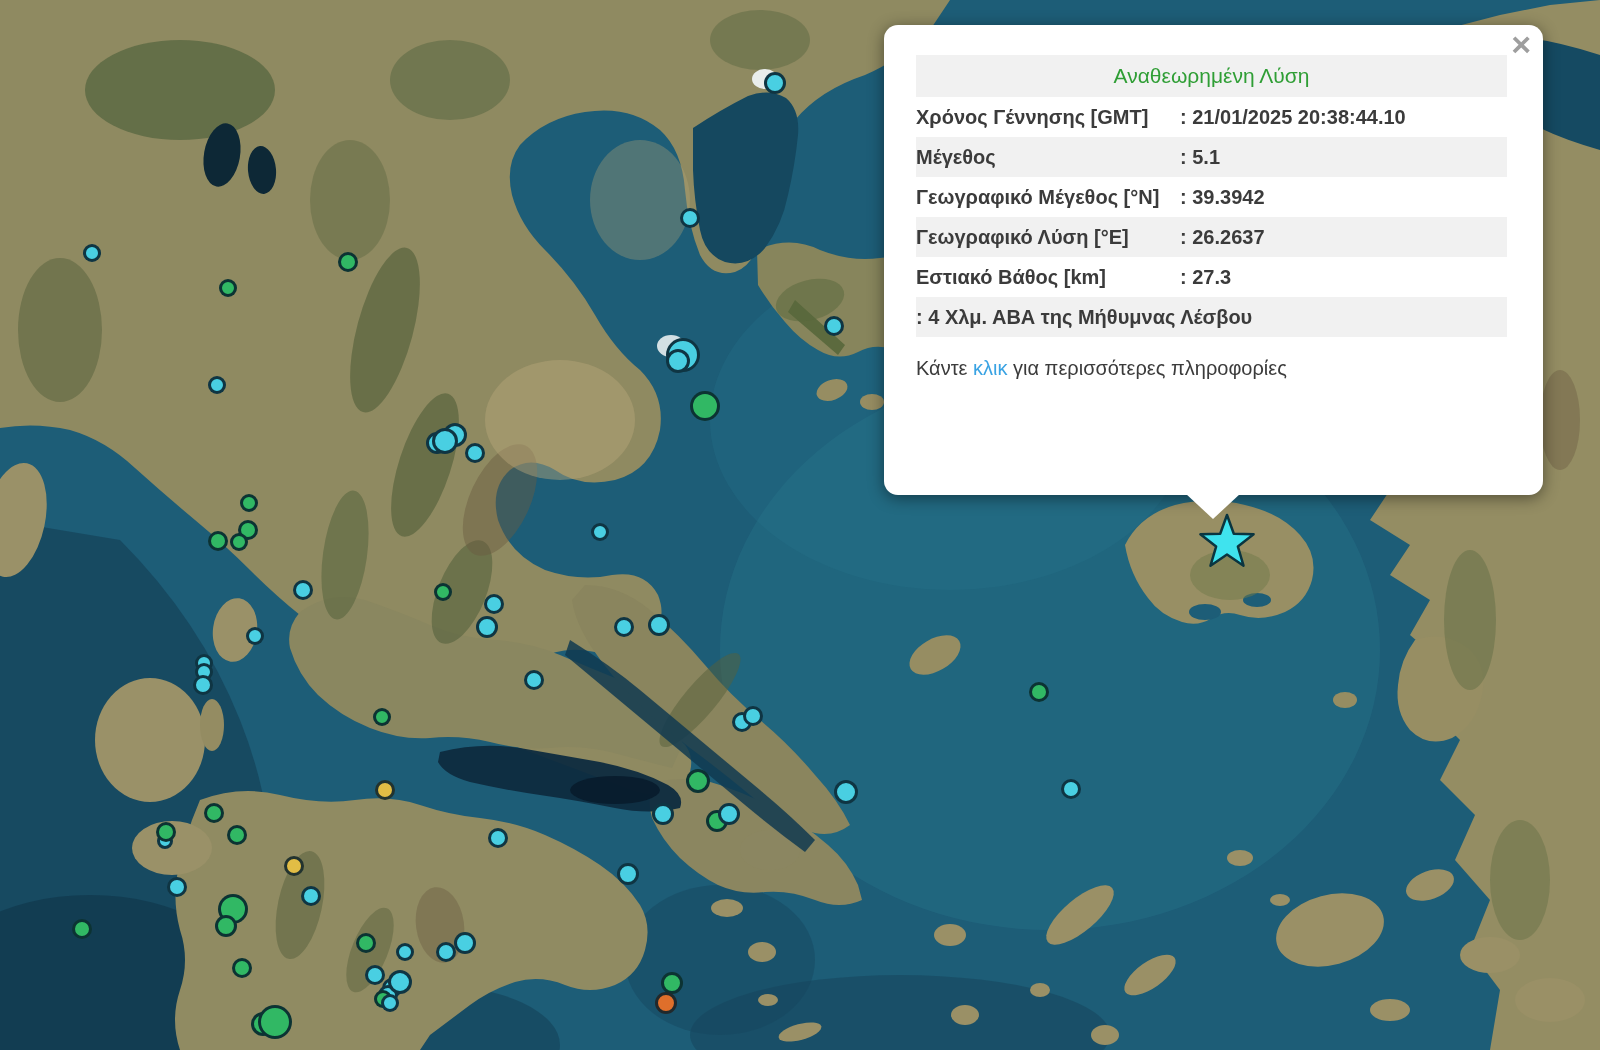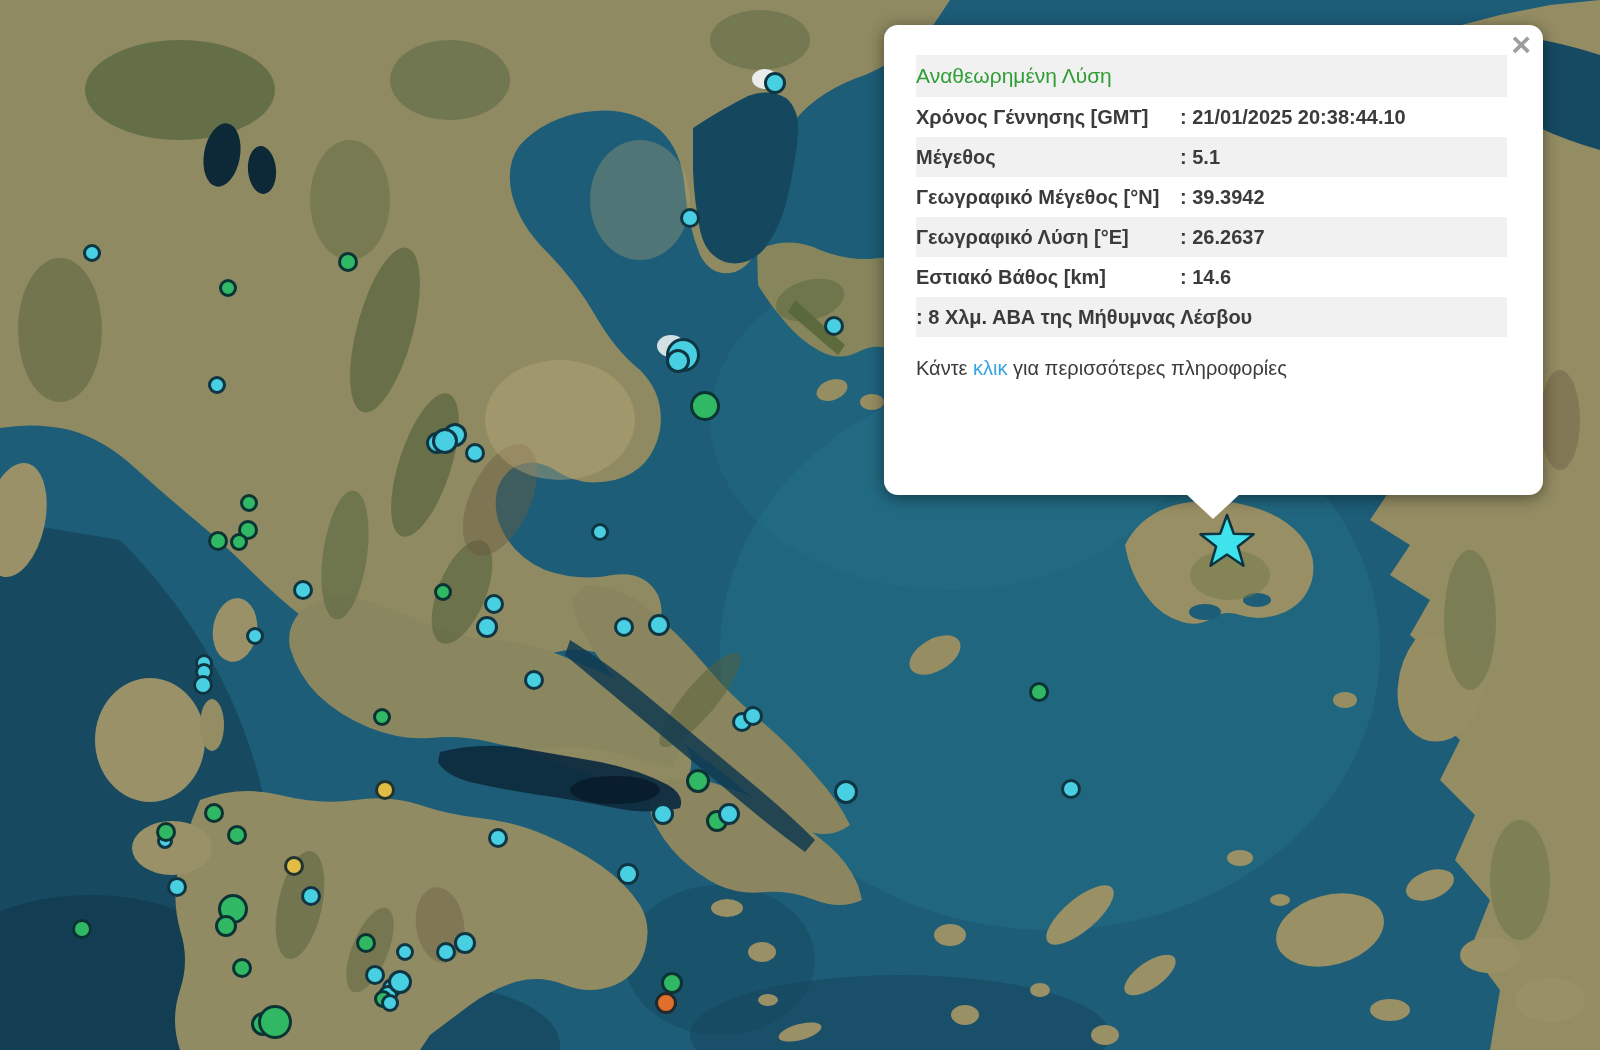--- a/index.html
+++ b/index.html
@@ -17,21 +17,21 @@
          background:#fff;border-radius:14px;box-shadow:0 3px 16px rgba(0,0,0,.45);
          box-sizing:border-box;padding:30px 36px 16px 32px;color:#3b3b3b;}
   #popup .tail{position:absolute;left:301px;bottom:-24px;width:0;height:0;
          border-left:28px solid transparent;border-right:28px solid transparent;
          border-top:26px solid #fff;}
   #popup .close{position:absolute;top:2px;right:12px;font-size:34px;font-weight:700;
          color:#9e9e9e;cursor:pointer;line-height:1;}
   .rows{width:591px;font-size:20px;line-height:26px;}
   .trow{display:flex;padding:7px 0;font-weight:bold;}
   .rows > div:nth-child(odd){background:#f1f1f1;}
-  .title-row{display:block;text-align:left;font-size:21px;
+  .title-row{display:block;text-align:center;font-size:21px;
          color:var(--title-green,#2f9e35);padding:8px 0;}
   .lbl{flex:0 0 264px;}
   .val{flex:1;}
   .pfooter{margin-top:18px;font-size:20px;line-height:26px;}
   .pfooter a{color:var(--link-blue,#3aa3e3);text-decoration:none;cursor:pointer;}
 </style>
 </head>
 <body>
 
 <div id="stage">
@@ -237,24 +237,24 @@
       <div class="trow">
         <div class="lbl">Γεωγραφικό Μέγεθος [°N]</div>
         <div class="val">: 39.3942</div>
       </div>
       <div class="trow">
         <div class="lbl">Γεωγραφικό Λύση [°E]</div>
         <div class="val">: 26.2637</div>
       </div>
       <div class="trow">
         <div class="lbl">Εστιακό Βάθος [km]</div>
-        <div class="val">: 14.6</div>
-      </div>
-      <div class="trow">
-        <div class="val">: 8 Χλμ. ΑΒΑ της Μήθυμνας Λέσβου</div>
+        <div class="val">: 27.3</div>
+      </div>
+      <div class="trow">
+        <div class="val">: 4 Χλμ. ΑΒΑ της Μήθυμνας Λέσβου</div>
       </div>
     </div>
 
     <div class="pfooter">
       <span>Κάντε </span><a>κλικ</a><span> για περισσότερες πληροφορίες</span>
     </div>
   </div>
 
 </div>
 

